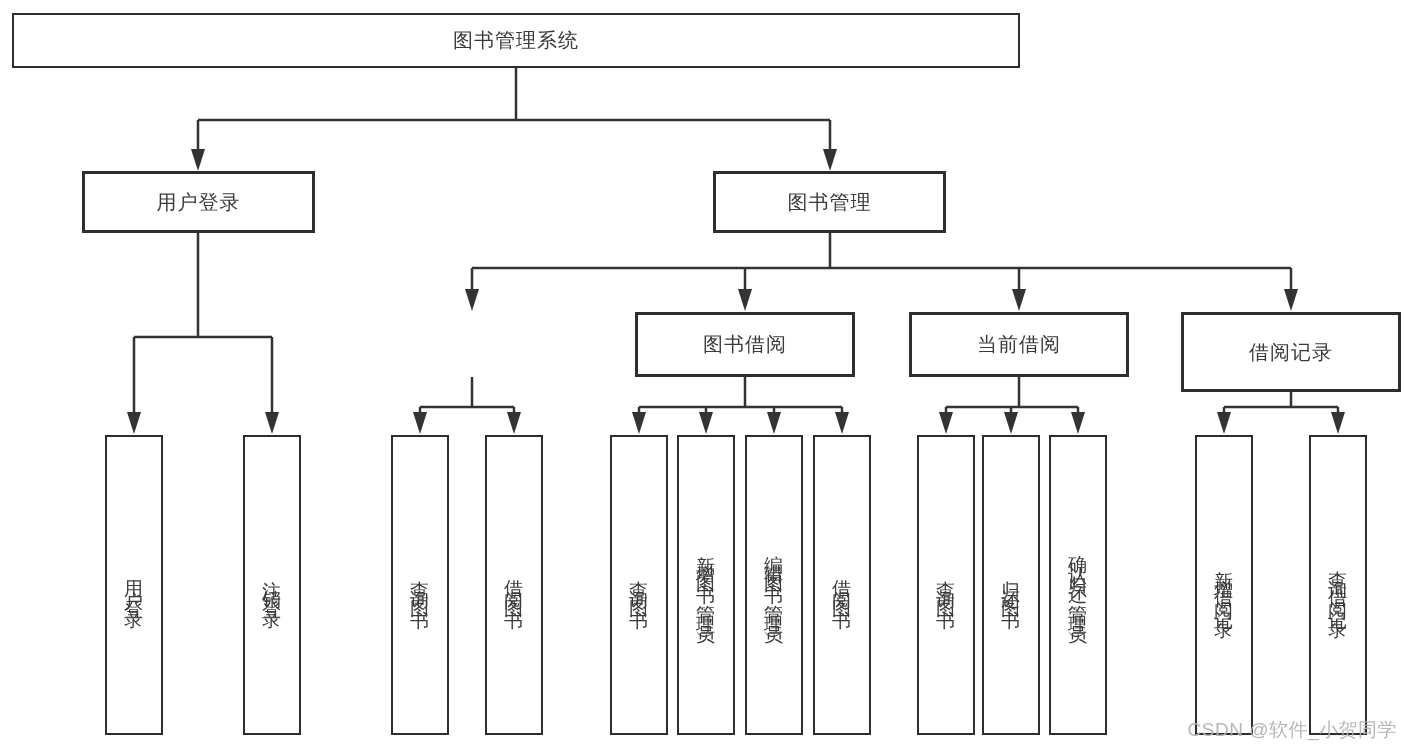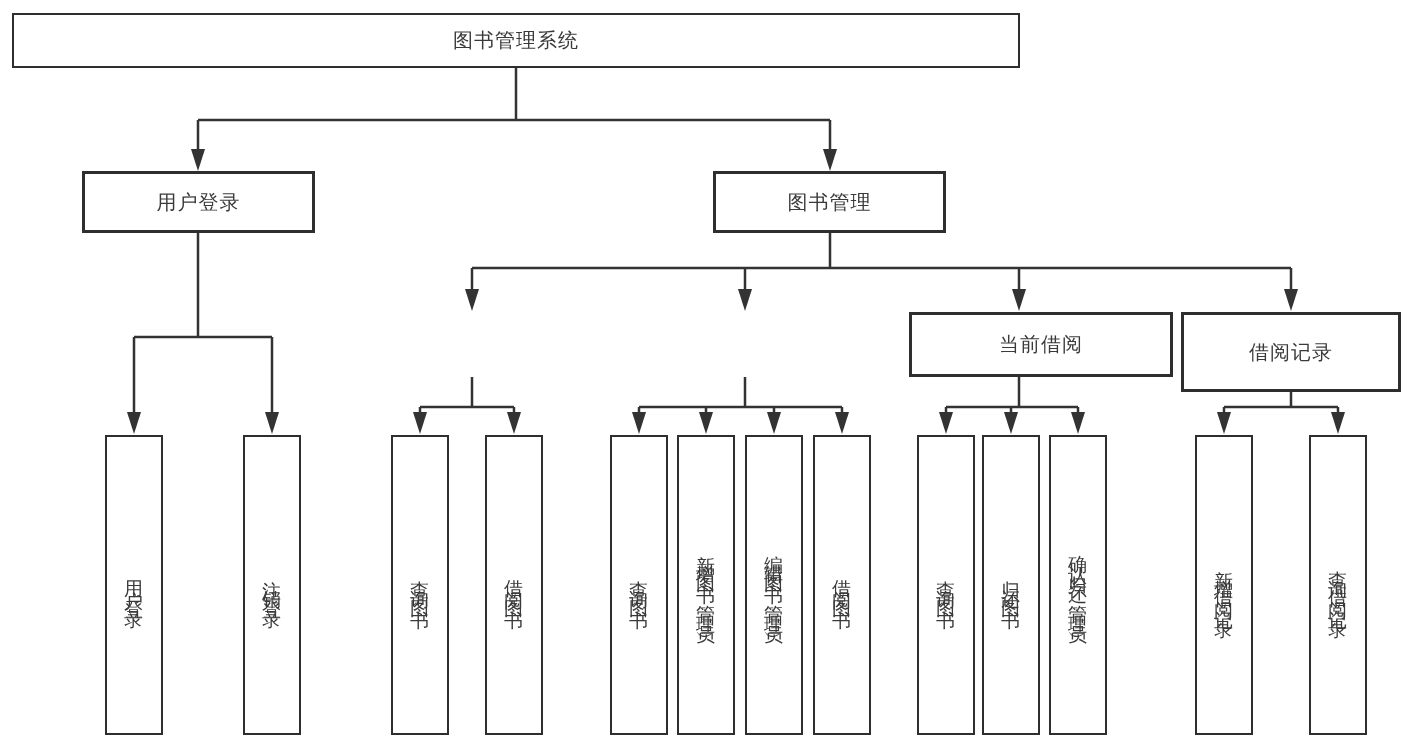--- a/index.html
+++ b/index.html
@@ -101,21 +101,24 @@
     <span class="h-label">图书管理系统</span>
   </div>
 
   <div class="node" style="left:82px; top:171px; width:233px; height:62px;">
     <span class="h-label">用户登录</span>
   </div>
   <div class="node" style="left:713px; top:171px; width:233px; height:62px;text-align:center;">
     <span class="h-label">图书管理</span>
   </div>
 
-  <div class="node" style="left:909px; top:312px; width:264px; height:65px;">
+  <div class="node" style="left:635px; top:312px; width:220px; height:65px;">
+    <span class="h-label">图书借阅</span>
+  </div>
+  <div class="node" style="left:909px; top:312px; width:220px; height:65px;">
     <span class="h-label">当前借阅</span>
   </div>
   <div class="node" style="left:1181px; top:312px; width:220px; height:80px;">
     <span class="h-label">借阅记录</span>
   </div>
 
   <div class="node leaf" style="left:105px; top:435px; width:58px; height:300px;">
     <span class="v-label">用户登录</span>
   </div>
   <div class="node leaf" style="left:243px; top:435px; width:58px; height:300px;">
@@ -152,14 +155,15 @@
     <span class="v-label">确认归还（管理员）</span>
   </div>
 
   <div class="node leaf" style="left:1195px; top:435px; width:58px; height:300px;">
     <span class="v-label">新增借阅记录</span>
   </div>
   <div class="node leaf" style="left:1309px; top:435px; width:58px; height:300px;">
     <span class="v-label">查询借阅记录</span>
   </div>
 
+  <div class="watermark">CSDN @软件_小贺同学</div>
 
 </div>
 
 </body></html>

